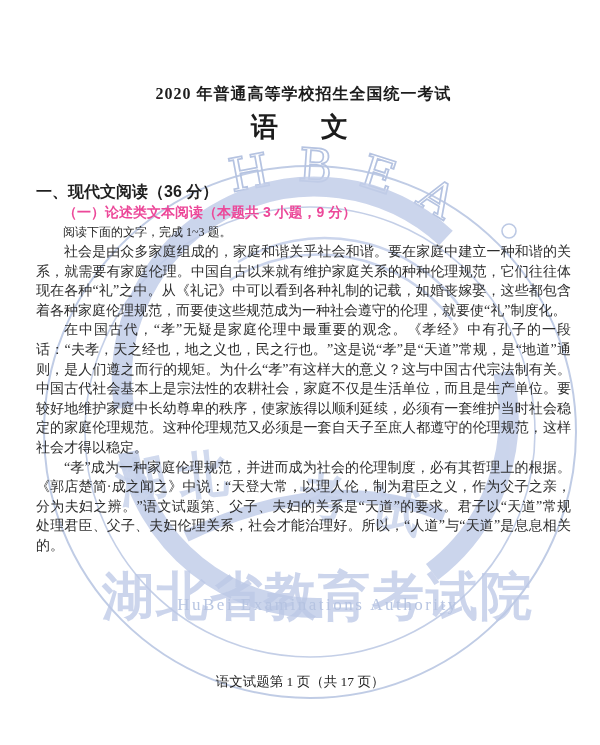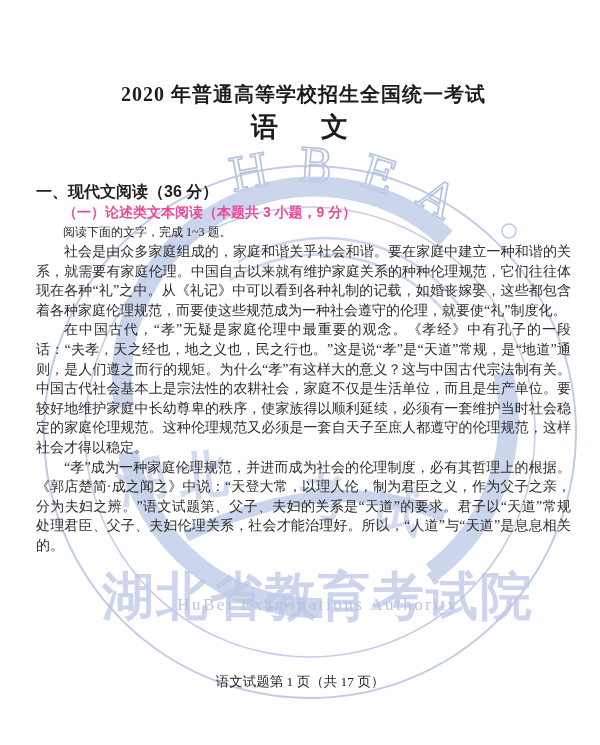--- a/index.html
+++ b/index.html
@@ -14,21 +14,21 @@
   .watermark {
     position:absolute; left:0; top:0; z-index:0;
     pointer-events:none;
   }
   .content {
     position:absolute; z-index:1;
     left:36px; right:29px; top:84px;
   }
   .exam-title {
     text-align:center;
-    font-size:20px; font-weight:bold;
+    font-size:16px; font-weight:bold;
     letter-spacing:1px;
     line-height:20px;
     color:#1c1c1c;
   }
   .subject-title {
     text-align:center;
     font-size:27px; font-weight:bold;
     letter-spacing:8px;
     line-height:38px;
     margin-top:4px;

